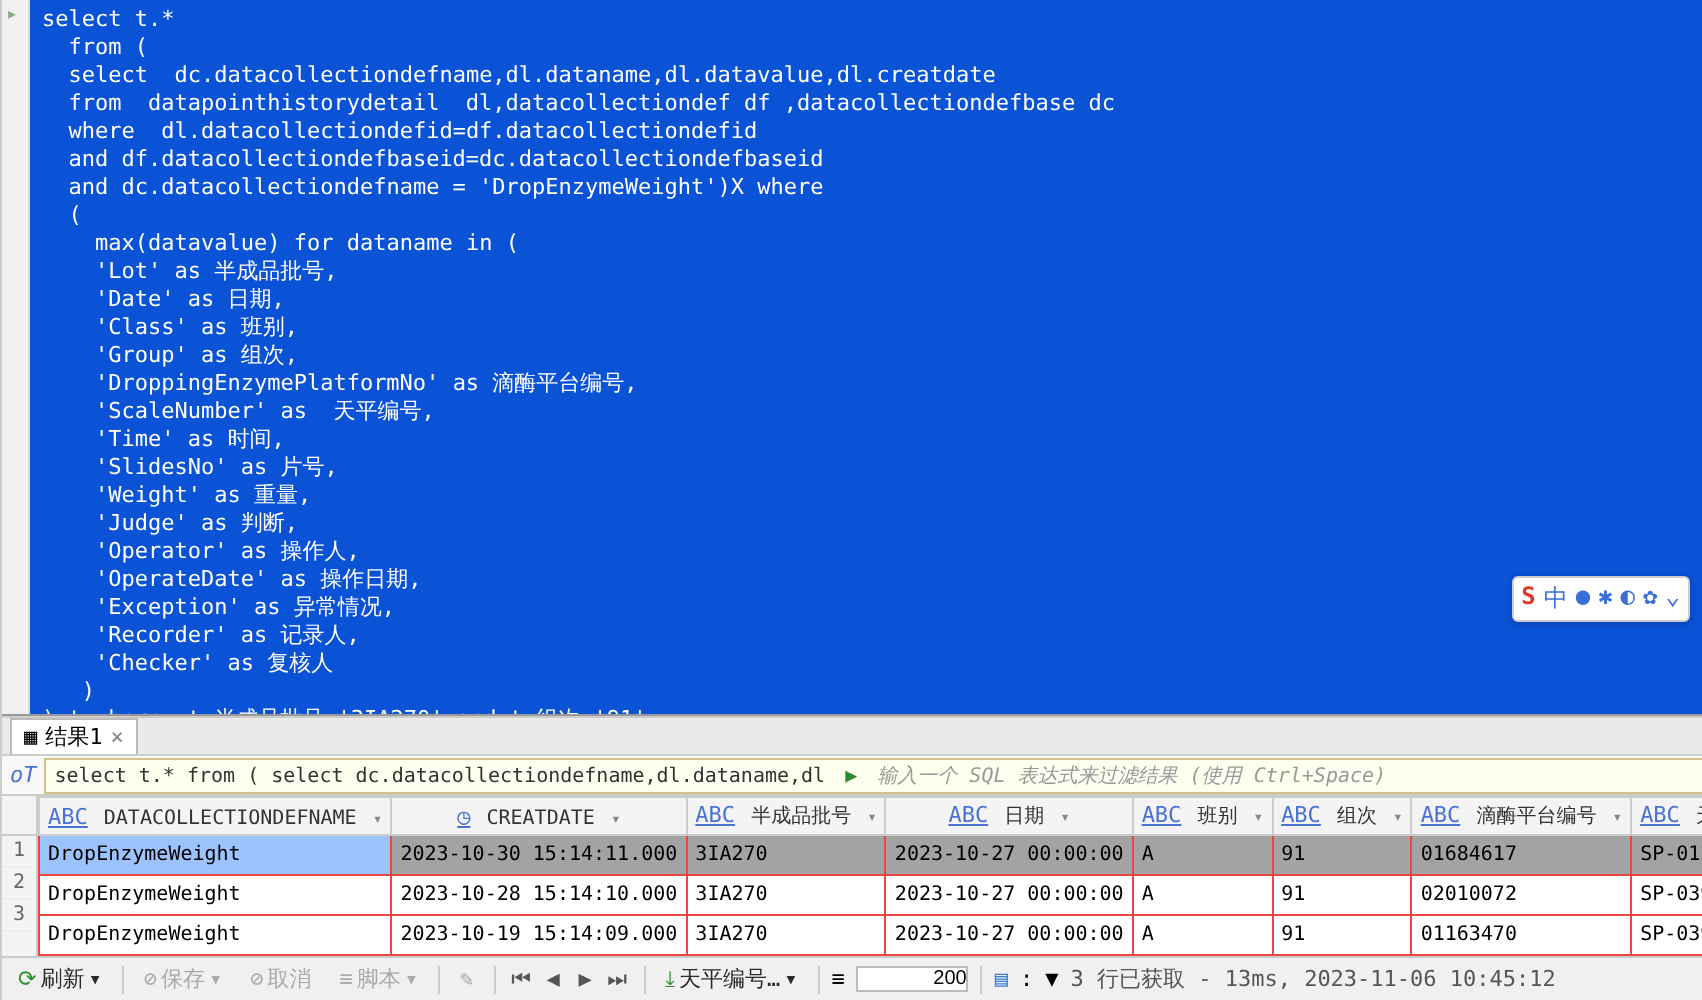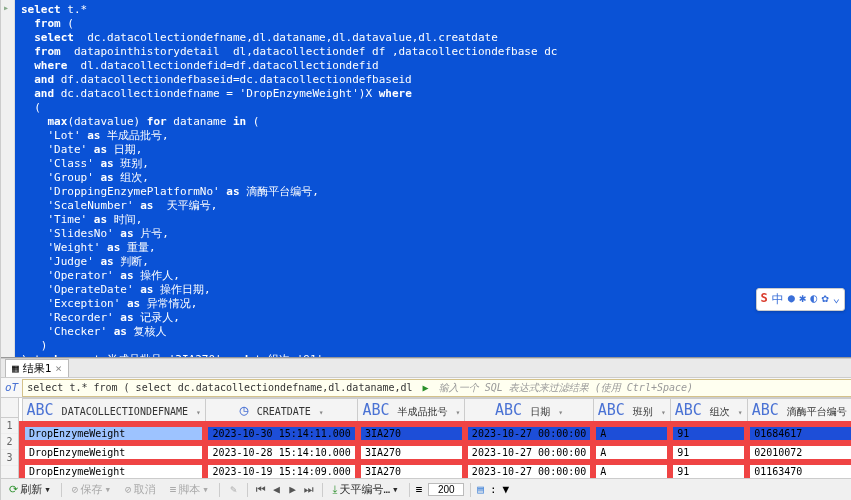--- a/index.html
+++ b/index.html
@@ -6,49 +6,49 @@
   body { font-family: "Microsoft YaHei", Consolas, monospace; font-size: 11px; background: #f0f0f0; width: 851px; height: 500px; overflow: hidden; position: relative; }
   .container { display: flex; height: 100%; }
   .left-gutter { width: 20px; background: #f4f4f4; border-right: 1px solid #ccc; }
   .main { flex: 1; display: flex; flex-direction: column; }
 
   .editor-wrap { height: 358px; display: flex; background: #fff; border-bottom: 1px solid #999; }
   .line-gutter { width: 14px; background: #f0f0f0; border-right: 1px solid #ddd; position: relative; }
   .line-mark { position: absolute; left: 2px; top: 2px; color: #8a8; font-size: 10px; }
   .editor { flex: 1; overflow: hidden; }
   .sql-block { background: #0a52d6; color: #fff; padding: 3px 6px; font-family: Consolas, monospace; font-size: 11px; line-height: 14px; white-space: pre; }
-  .kw { font-weight: bold; }
+  .kw { font-weight: normal; }
 
   .tabs-bar { height: 20px; background: #eaeaea; border-top: 1px solid #ccc; border-bottom: 1px solid #ccc; display: flex; align-items: center; padding: 0 4px; }
   .tab { background: #fff; border: 1px solid #bbb; border-bottom: none; padding: 1px 6px; font-size: 11px; display: flex; align-items: center; gap: 4px; }
   .close-x { color: #888; cursor: pointer; }
 
   .filter-row { height: 20px; background: #f8f8f8; border-bottom: 1px solid #ccc; display: flex; align-items: center; padding: 0 4px; gap: 4px; }
   .filter-input { flex: 1; border: 1px solid #d4c28a; background: #fffff0; font-size: 10px; padding: 1px 4px; color: #333; white-space: nowrap; overflow: hidden; }
   .hint { color: #999; font-style: italic; }
 
   .grid-wrap { flex: 1; background: #fff; overflow-x: auto; overflow-y: hidden; display:flex; }
   .row-nums { width: 18px; background: #f4f4f4; border-right: 1px solid #ccc; }
   .row-nums .rh { height: 20px; border-bottom: 1px solid #ccc; }
   .row-nums .rn { height: 16px; text-align: center; font-size: 10px; color: #666; border-bottom: 1px solid #eee; line-height: 16px; }
   table.grid { border-collapse: collapse; font-size: 10px; table-layout: fixed; }
   table.grid th { background: #f4f4f4; border: 1px solid #ccc; padding: 2px 4px; font-weight: normal; color: #333; white-space: nowrap; position: relative; }
-  table.grid th .key { color: #4a72d4; font-size: 15px; margin-right: 2px; }
+  table.grid th .key { color: #4a72d4; font-size: 11px; margin-right: 2px; text-decoration: underline; }
   table.grid th .sort { color: #888; font-size: 8px; margin-left: 2px; }
-  table.grid td { border: 6px solid #ef4444; padding: 1px 4px; white-space: nowrap; }
-  tr.sel td { background: #1d4ed8; }
+  table.grid td { border: 1px solid #ef4444; padding: 1px 4px; white-space: nowrap; }
+  tr.sel td { background: #a3a3a3; }
   td.sel-cell { background: #9dc3ff !important; }
 
   .status-bar { height: 22px; background: #f0f0f0; border-top: 1px solid #ccc; display: flex; align-items: center; padding: 0 4px; gap: 6px; font-size: 11px; }
   .status-bar .btn { display: flex; align-items: center; gap: 2px; padding: 1px 4px; color: #2a2a2a; }
   .status-bar .btn.disabled { color: #aaa; }
   .status-bar .sep { width: 1px; height: 14px; background: #ccc; }
   .status-bar .nav-icons { display: flex; gap: 2px; }
   .nav-icons .ni { width: 14px; text-align: center; color: #555; }
-  .page-input { width: 36px; border: 1px solid #bbb; text-align: center; font-size: 10px; }
+  .page-input { width: 56px; border: 1px solid #bbb; text-align: right; font-size: 10px; }
   .status-txt { color: #555; }
 
   .float-toolbar { position: absolute; right: 6px; top: 288px; background: #fff; border: 1px solid #ccc; border-radius: 3px; padding: 2px 4px; display: flex; gap: 4px; font-size: 12px; box-shadow: 0 1px 3px rgba(0,0,0,0.2); }
   .float-toolbar span:first-child { color: #d93a2b; font-weight: bold; }
   .float-toolbar span { color: #3a6fd8; }
 </style>
 </head>
 <body>
 
 <div class="container">
@@ -203,20 +203,21 @@
           <span>天平编号…</span>
           <span>▾</span>
         </div>
       <div class="sep"></div>
       <span>≡</span>
       <input class="page-input" value="200" style="">
       <div class="sep"></div>
       <span style="color:#3a7fd8;">▤</span>
       <span>:</span>
       <span>▼</span>
+      <span class="status-txt">3 行已获取 - 13ms, 2023-11-06 10:45:12</span>
       <div style="flex:1"></div>
 
     </div>
 
   </div>
 
 </div>
 
 <div class="float-toolbar">
   <span>S</span>

